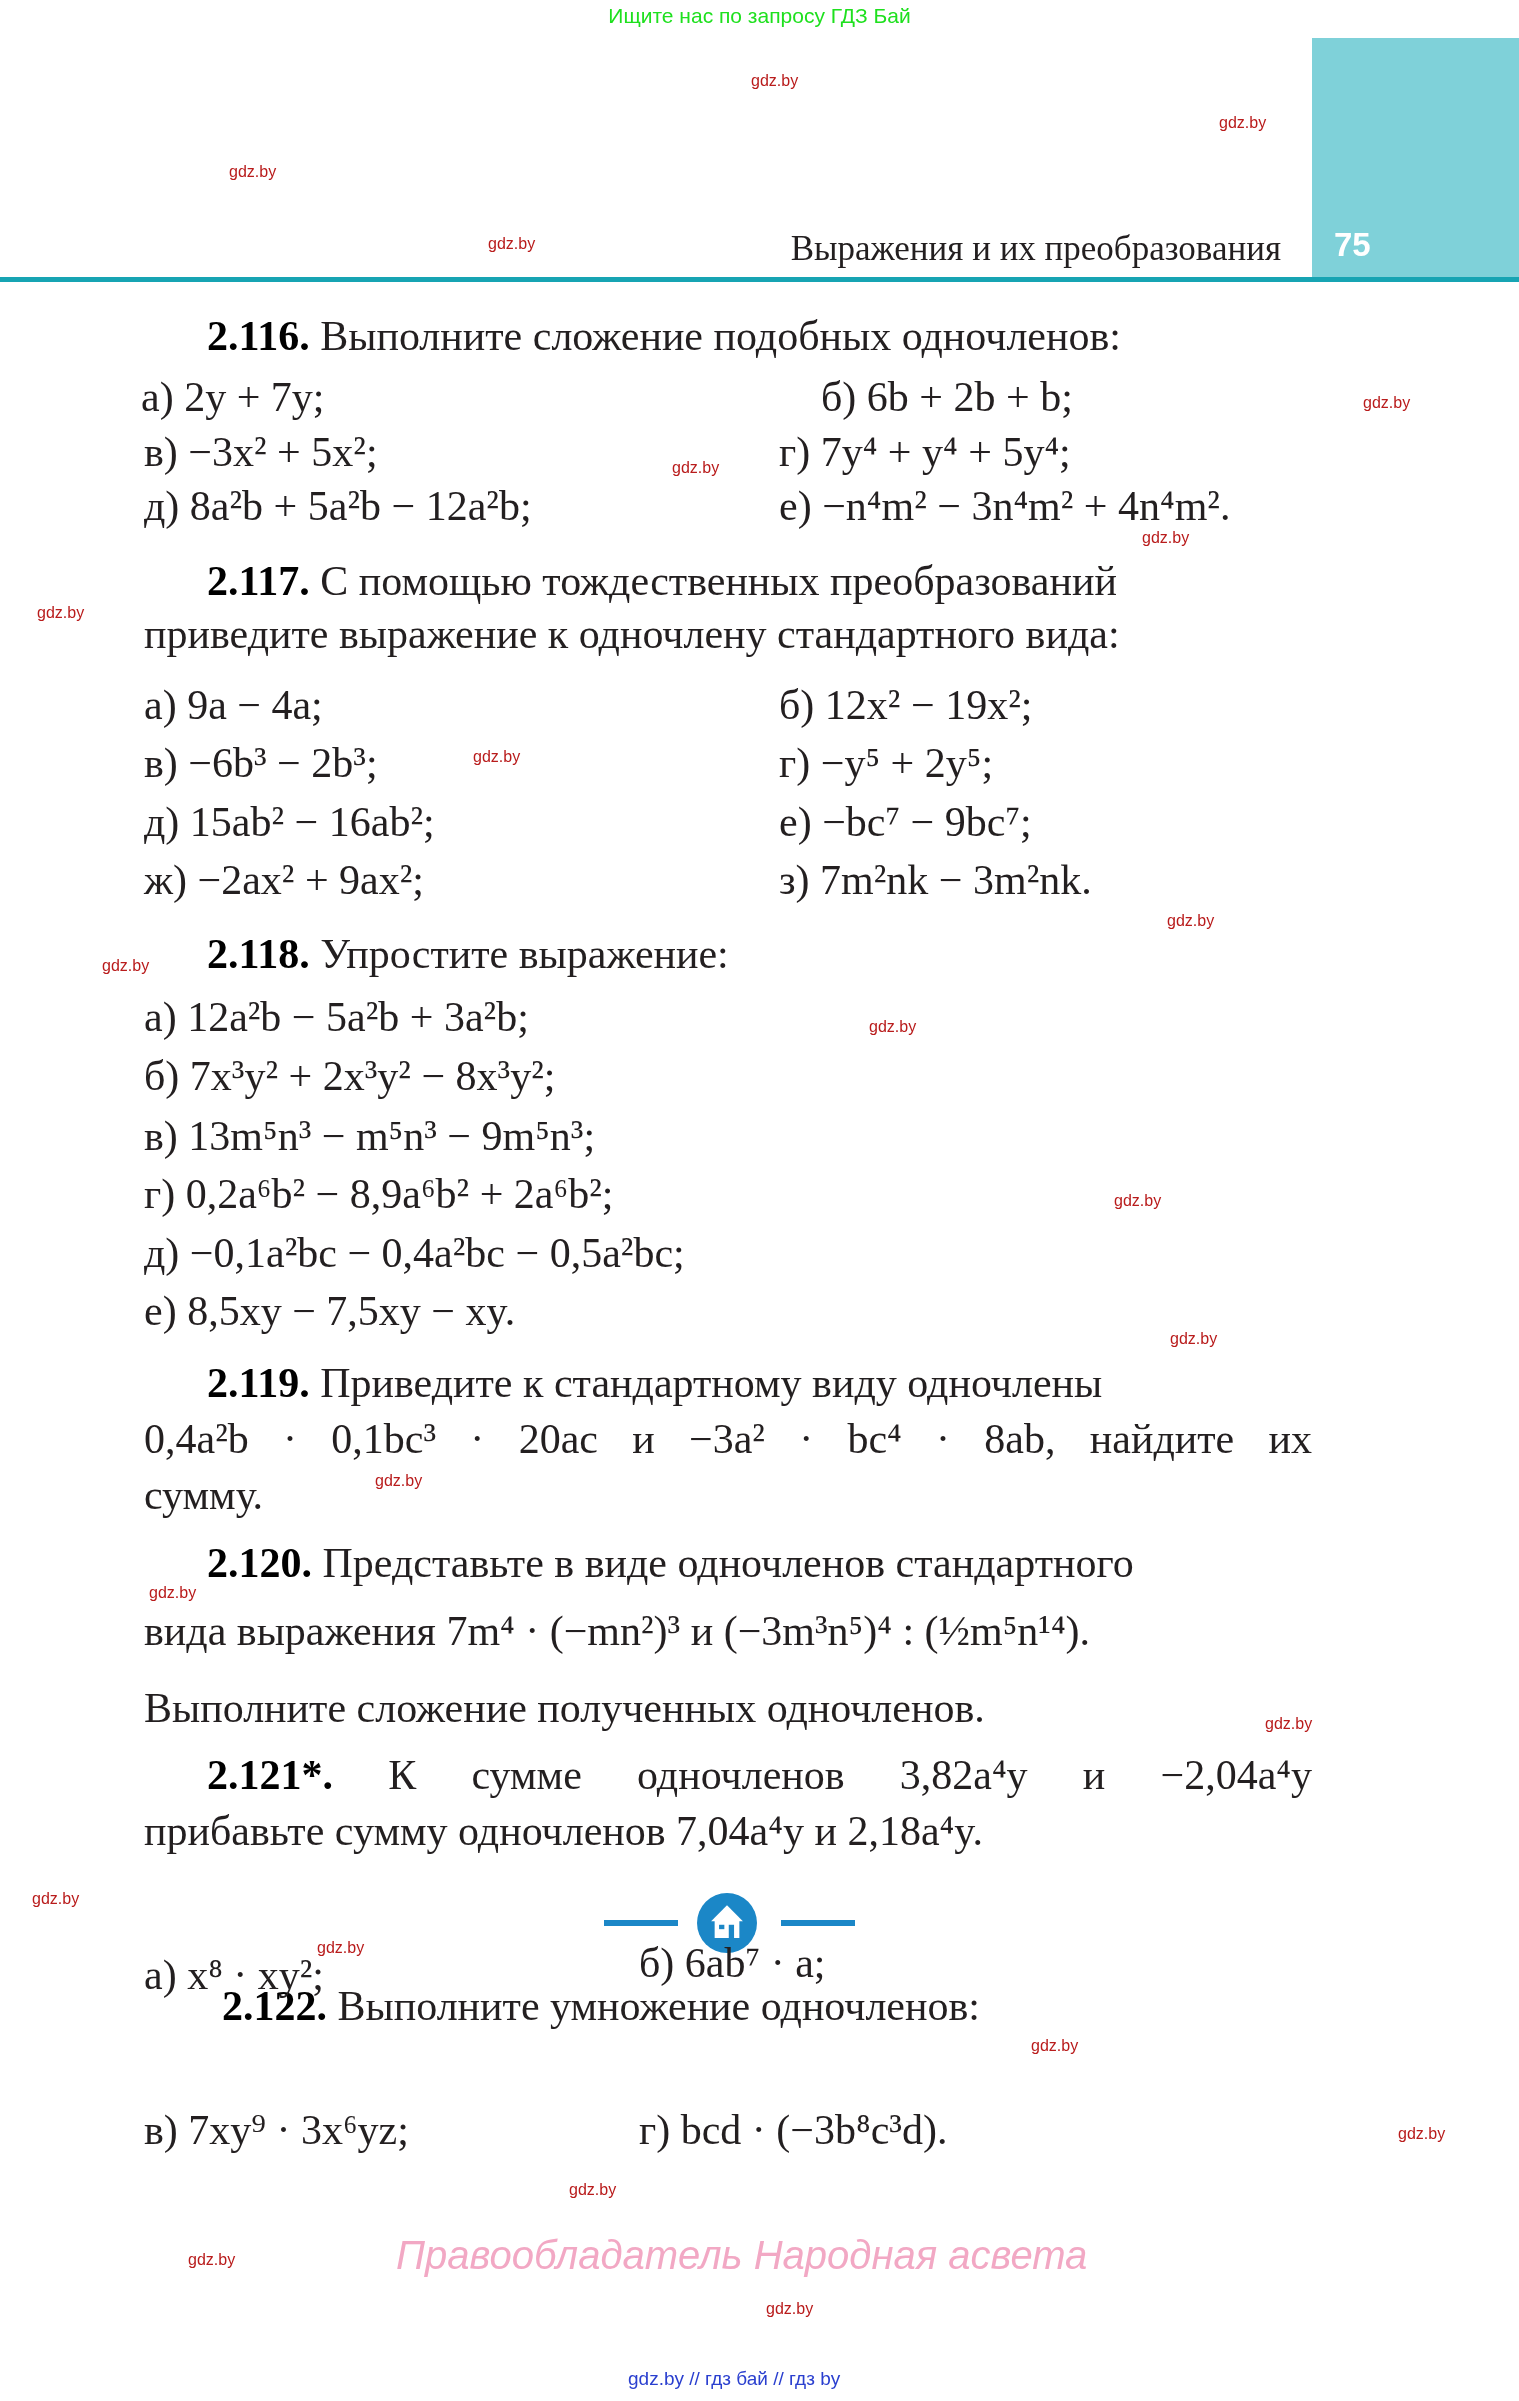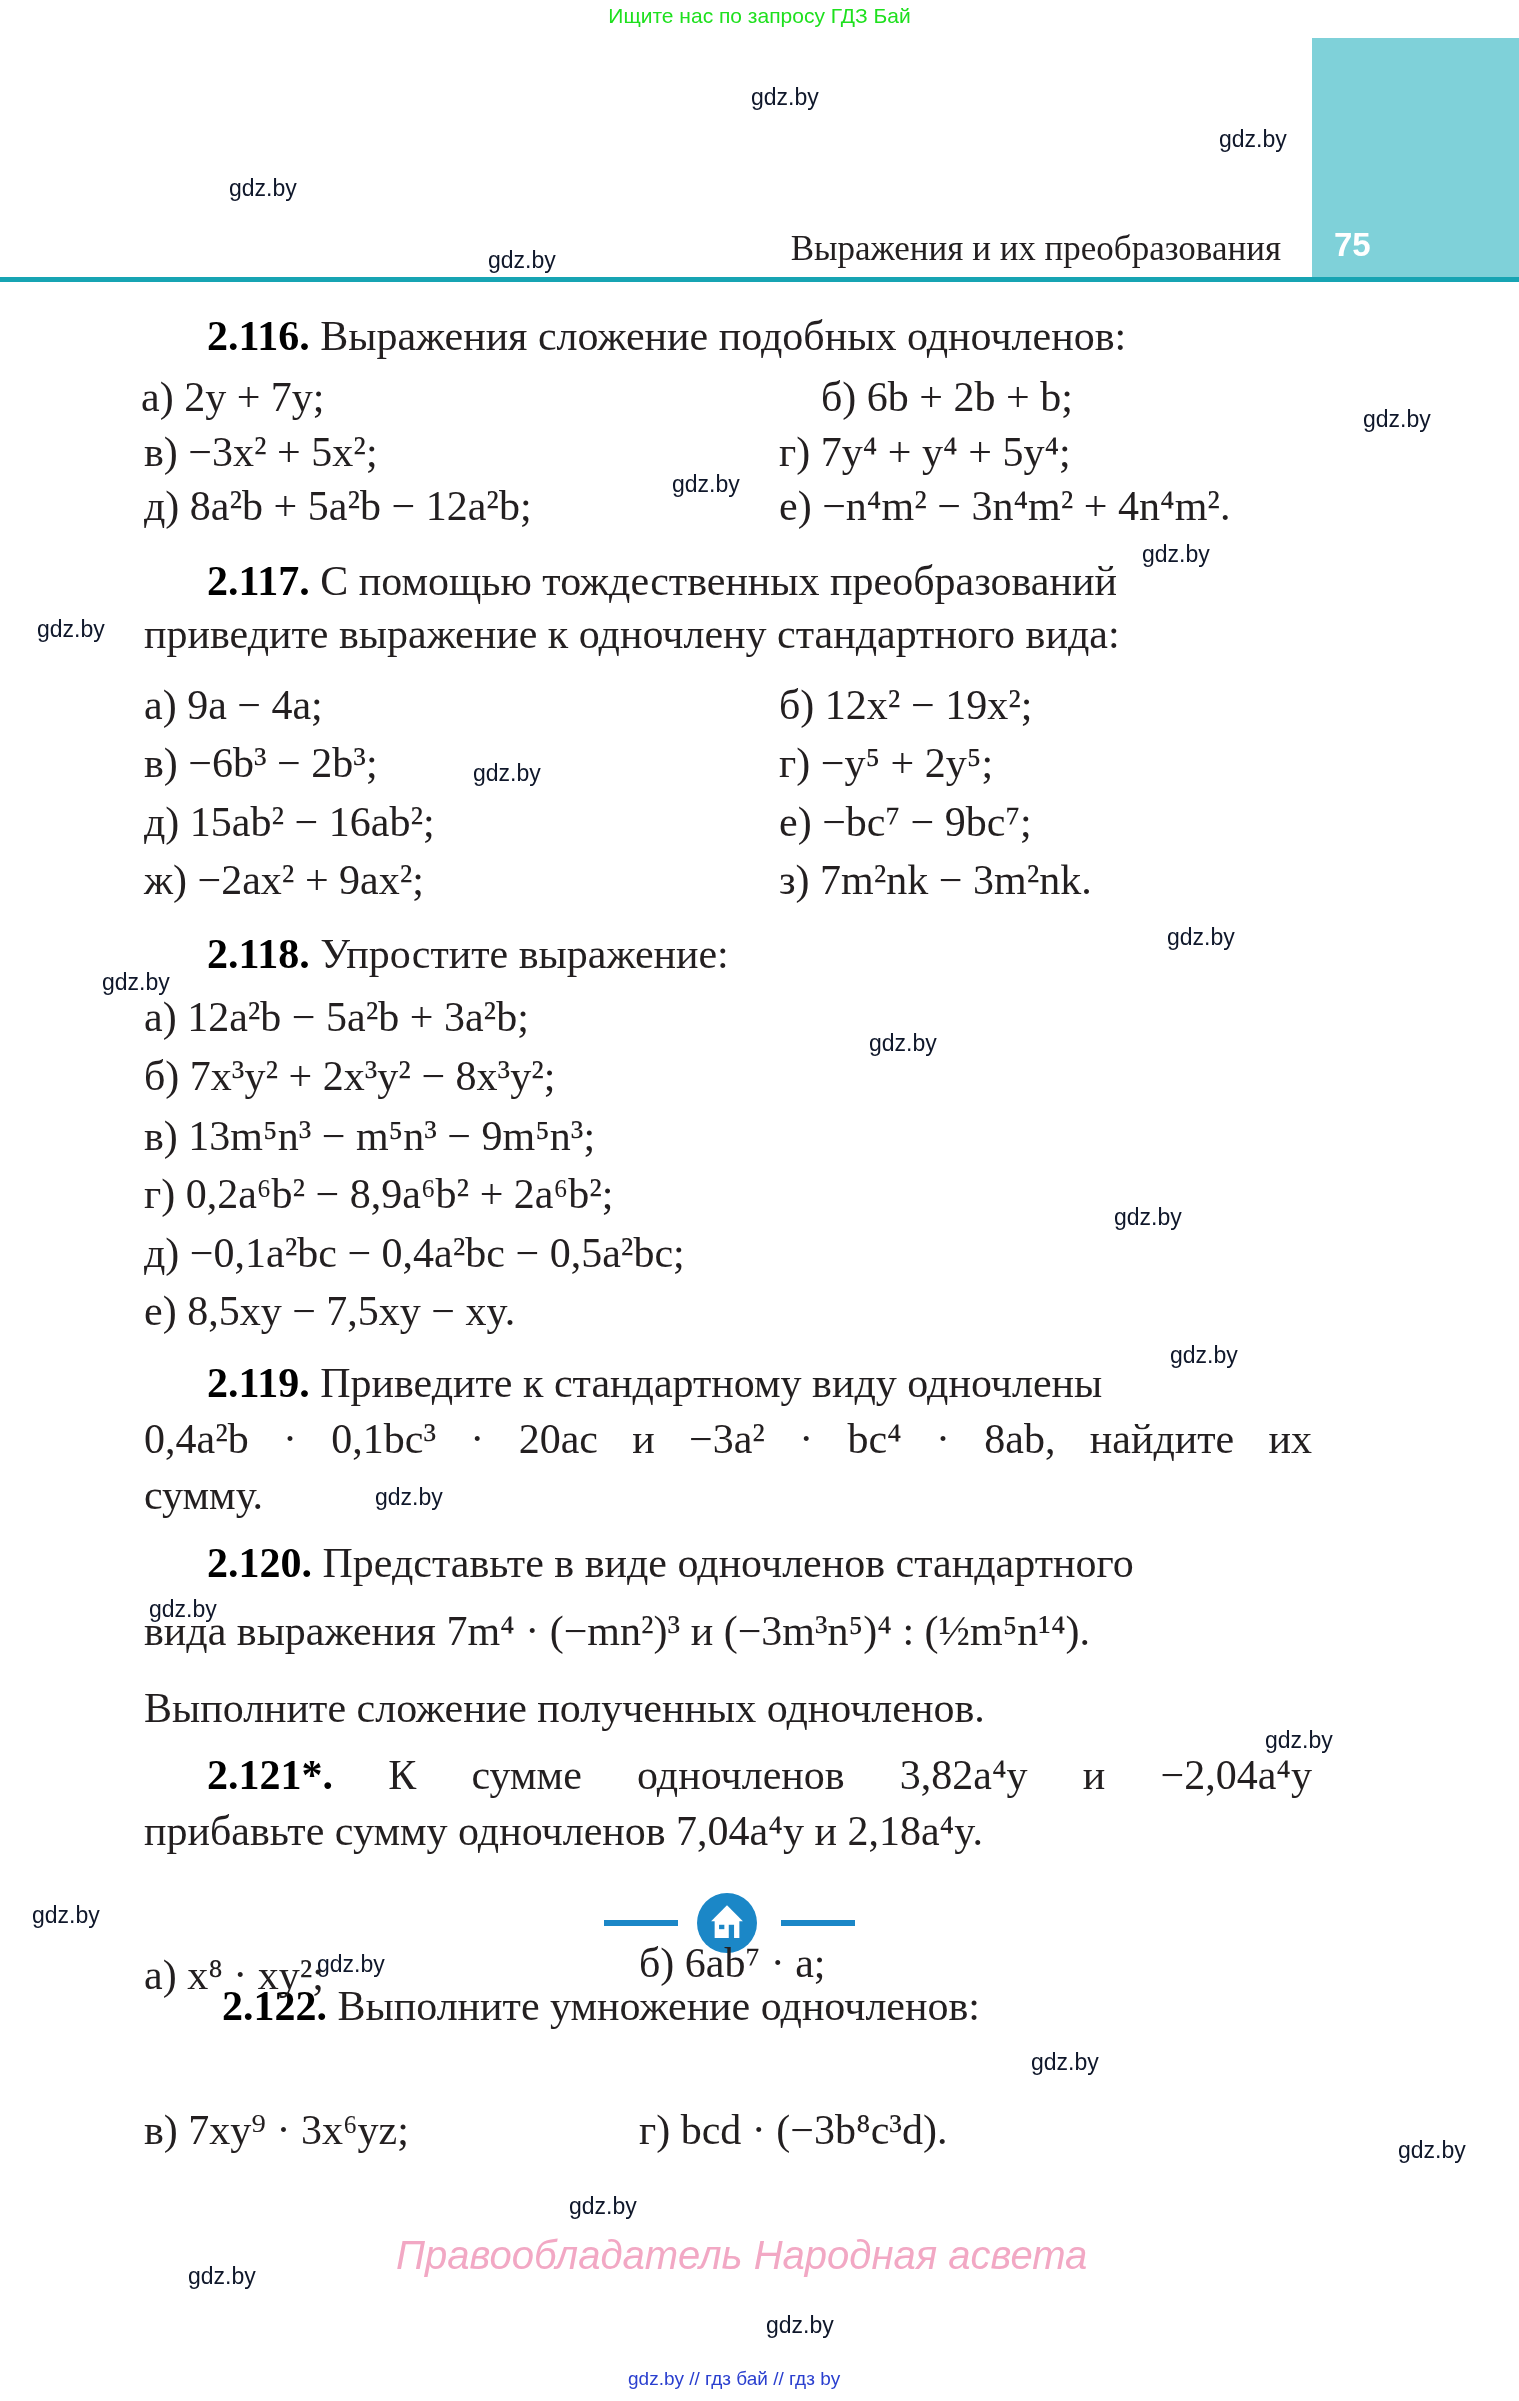--- a/index.html
+++ b/index.html
@@ -7,21 +7,21 @@
          font-family: "DejaVu Serif", "Liberation Serif", serif; color: #231f20; }
   .abs { position: absolute; white-space: nowrap; }
   .banner { top: 3.5px; left: 0; width: 1519px; text-align: center;
             font-family: "Liberation Sans", sans-serif; font-size: 21px; color: #1ee01e; }
   .teal-block { left: 1312px; top: 38px; width: 207px; height: 242px; background: #7fd1d9; }
   .page-num { left: 1334px; top: 226px; font-family: "Liberation Sans", sans-serif;
               font-weight: bold; font-size: 33px; color: #ffffff; }
   .running-title { right: 238px; top: 229px; font-family: "Liberation Serif", serif;
                    font-size: 35px; color: #231f20; }
   .rule { left: 0; top: 277px; width: 1519px; height: 5.3px; background: #17a4b3; }
-  .wm { font-family: "Liberation Sans", sans-serif; font-size: 23px; color: #0f172a; margin-top: 12px; }
+  .wm { font-family: "Liberation Sans", sans-serif; font-size: 16px; color: #b91c1c; }
   .task-num { color: #000000; font-weight: bold; }
   .line { font-family: "Liberation Serif", "DejaVu Serif", serif; font-size: 42px; line-height: 1; }
   .justify { width: 1168px; text-align: justify; text-align-last: justify; }
   .home-line { height: 6.1px; background: #1b87c7; }
   .home-circle { width: 60px; height: 60px; border-radius: 50%; background: #1b87c7; }
   .copyright { font-family: "Liberation Sans", sans-serif; font-size: 40px; color: #f2a8c4; font-style: italic; }
   .footer-links { font-family: "Liberation Sans", sans-serif; font-size: 19px; color: #2a3fcf; }
 </style>
 </head>
 <body>
@@ -53,21 +53,21 @@
 <div class="abs wm" style="left:32px;top:1890px">gdz.by</div>
 <div class="abs wm" style="left:317px;top:1939px">gdz.by</div>
 <div class="abs wm" style="left:1031px;top:2037px">gdz.by</div>
 <div class="abs wm" style="left:1398px;top:2125px">gdz.by</div>
 <div class="abs wm" style="left:569px;top:2181px">gdz.by</div>
 <div class="abs wm" style="left:188px;top:2251px">gdz.by</div>
 <div class="abs wm" style="left:766px;top:2300px">gdz.by</div>
 
 <div class="abs line" style="left:207px;top:315px">
   <span class="task-num">2.116.</span>
-  <span>Выражения сложение подобных одночленов:</span>
+  <span>Выполните сложение подобных одночленов:</span>
 </div>
 <div class="abs line" style="left:141px;top:376px"><span>а)</span> <span>2y + 7y;</span></div>
 <div class="abs line" style="left:821px;top:376px"><span>б)</span> <span>6b + 2b + b;</span></div>
 <div class="abs line" style="left:144px;top:431px"><span>в)</span> <span>−3x² + 5x²;</span></div>
 <div class="abs line" style="left:779px;top:431px"><span>г)</span> <span>7y⁴ + y⁴ + 5y⁴;</span></div>
 <div class="abs line" style="left:144px;top:485px"><span>д)</span> <span>8a²b + 5a²b − 12a²b;</span></div>
 <div class="abs line" style="left:779px;top:485px"><span>е)</span> <span>−n⁴m² − 3n⁴m² + 4n⁴m².</span></div>
 
 <div class="abs line" style="left:207px;top:560px">
   <span class="task-num">2.117.</span>

